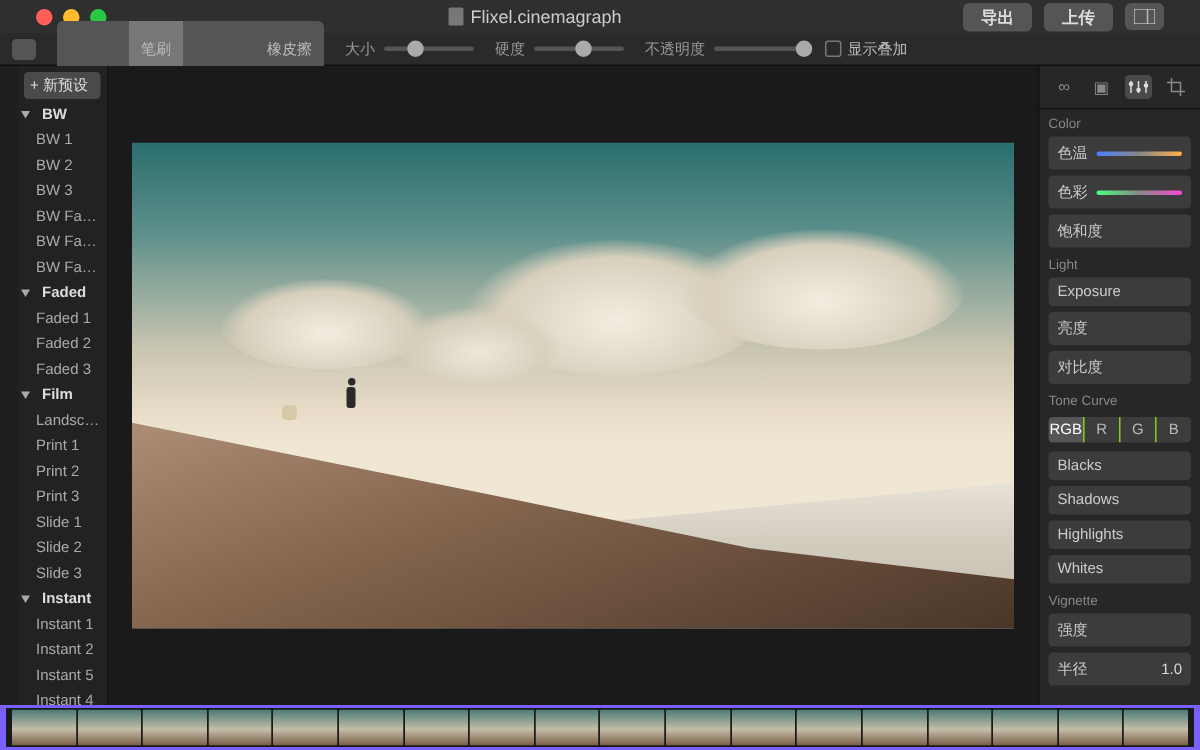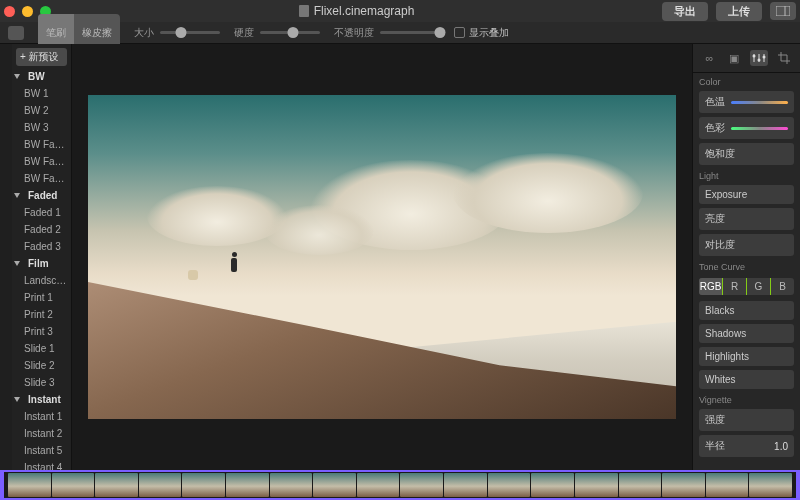--- a/index.html
+++ b/index.html
@@ -1,30 +1,30 @@
 <!DOCTYPE html>
 <html><head>
 <meta charset="utf-8">
 <style>
 * { margin: 0; padding: 0; box-sizing: border-box; font-family: -apple-system, "Helvetica Neue", Arial, sans-serif; }
 body { background: #1f1f1f; color: #bbb; font-size: 11px; width: 800px; height: 500px; overflow: hidden; display: flex; flex-direction: column; }
-.titlebar { height: 22px; background: #2f2f2f; display: flex; align-items: center; padding: 0 4px; gap: 6px; }
+.titlebar { height: 22px; background: #2f2f2f; display: flex; align-items: center; padding: 0 24px; gap: 6px; }
 .traffic { display: flex; gap: 7px; }
 .traffic span { width: 11px; height: 11px; border-radius: 50%; }
 .traffic .r { background: #ff5f57; } .traffic .y { background: #febc2e; } .traffic .g { background: #28c840; }
 .title { flex: 1; text-align: center; font-size: 12px; color: #ccc; display: flex; justify-content: center; align-items: center; gap: 5px; }
 .title-ic { width: 10px; height: 12px; background: #777; border-radius: 1px; }
 .tbuttons { display: flex; gap: 8px; }
 .tbtn { background: #555; color: #ddd; font-size: 11px; padding: 2px 12px; border-radius: 4px; cursor: pointer; font-weight: bold; }
 .ticn { background: #555; width: 26px; height: 18px; border-radius: 4px; display:flex; align-items:center; justify-content:center; }
 
 .toolbar { height: 22px; background: #2a2a2a; border-bottom: 1px solid #111; display: flex; align-items: center; padding: 0 8px; gap: 14px; font-size: 10px; }
 .tb-ic { width:16px; height:14px; background:#555; border-radius:3px; }
 .seg { display:flex; background:#555; border-radius:4px; overflow:hidden; }
-.seg span { padding:12px 8px; font-size:10px; cursor:pointer; }
+.seg span { padding:12px 8px; font-size:10px; cursor:pointer;margin-left:48px; }
 .seg .on { background:#777; }
 .sld-group { display:flex; align-items:center; gap:6px; }
 .sld-label { color:#999; font-size:10px; }
 .sld-track { position:relative; width:60px; height:3px; background:#555; border-radius:2px; }
 .sld-thumb { position:absolute; top:-4px; width:11px; height:11px; background:#aaa; border-radius:50%; transform:translateX(-50%); }
 .chk { display:flex; align-items:center; gap:4px; }
 .chk-box { width:11px; height:11px; border:1px solid #777; border-radius:2px; }
 
 .main { flex:1; display:flex; overflow:hidden;margin-left:12px; }
 

